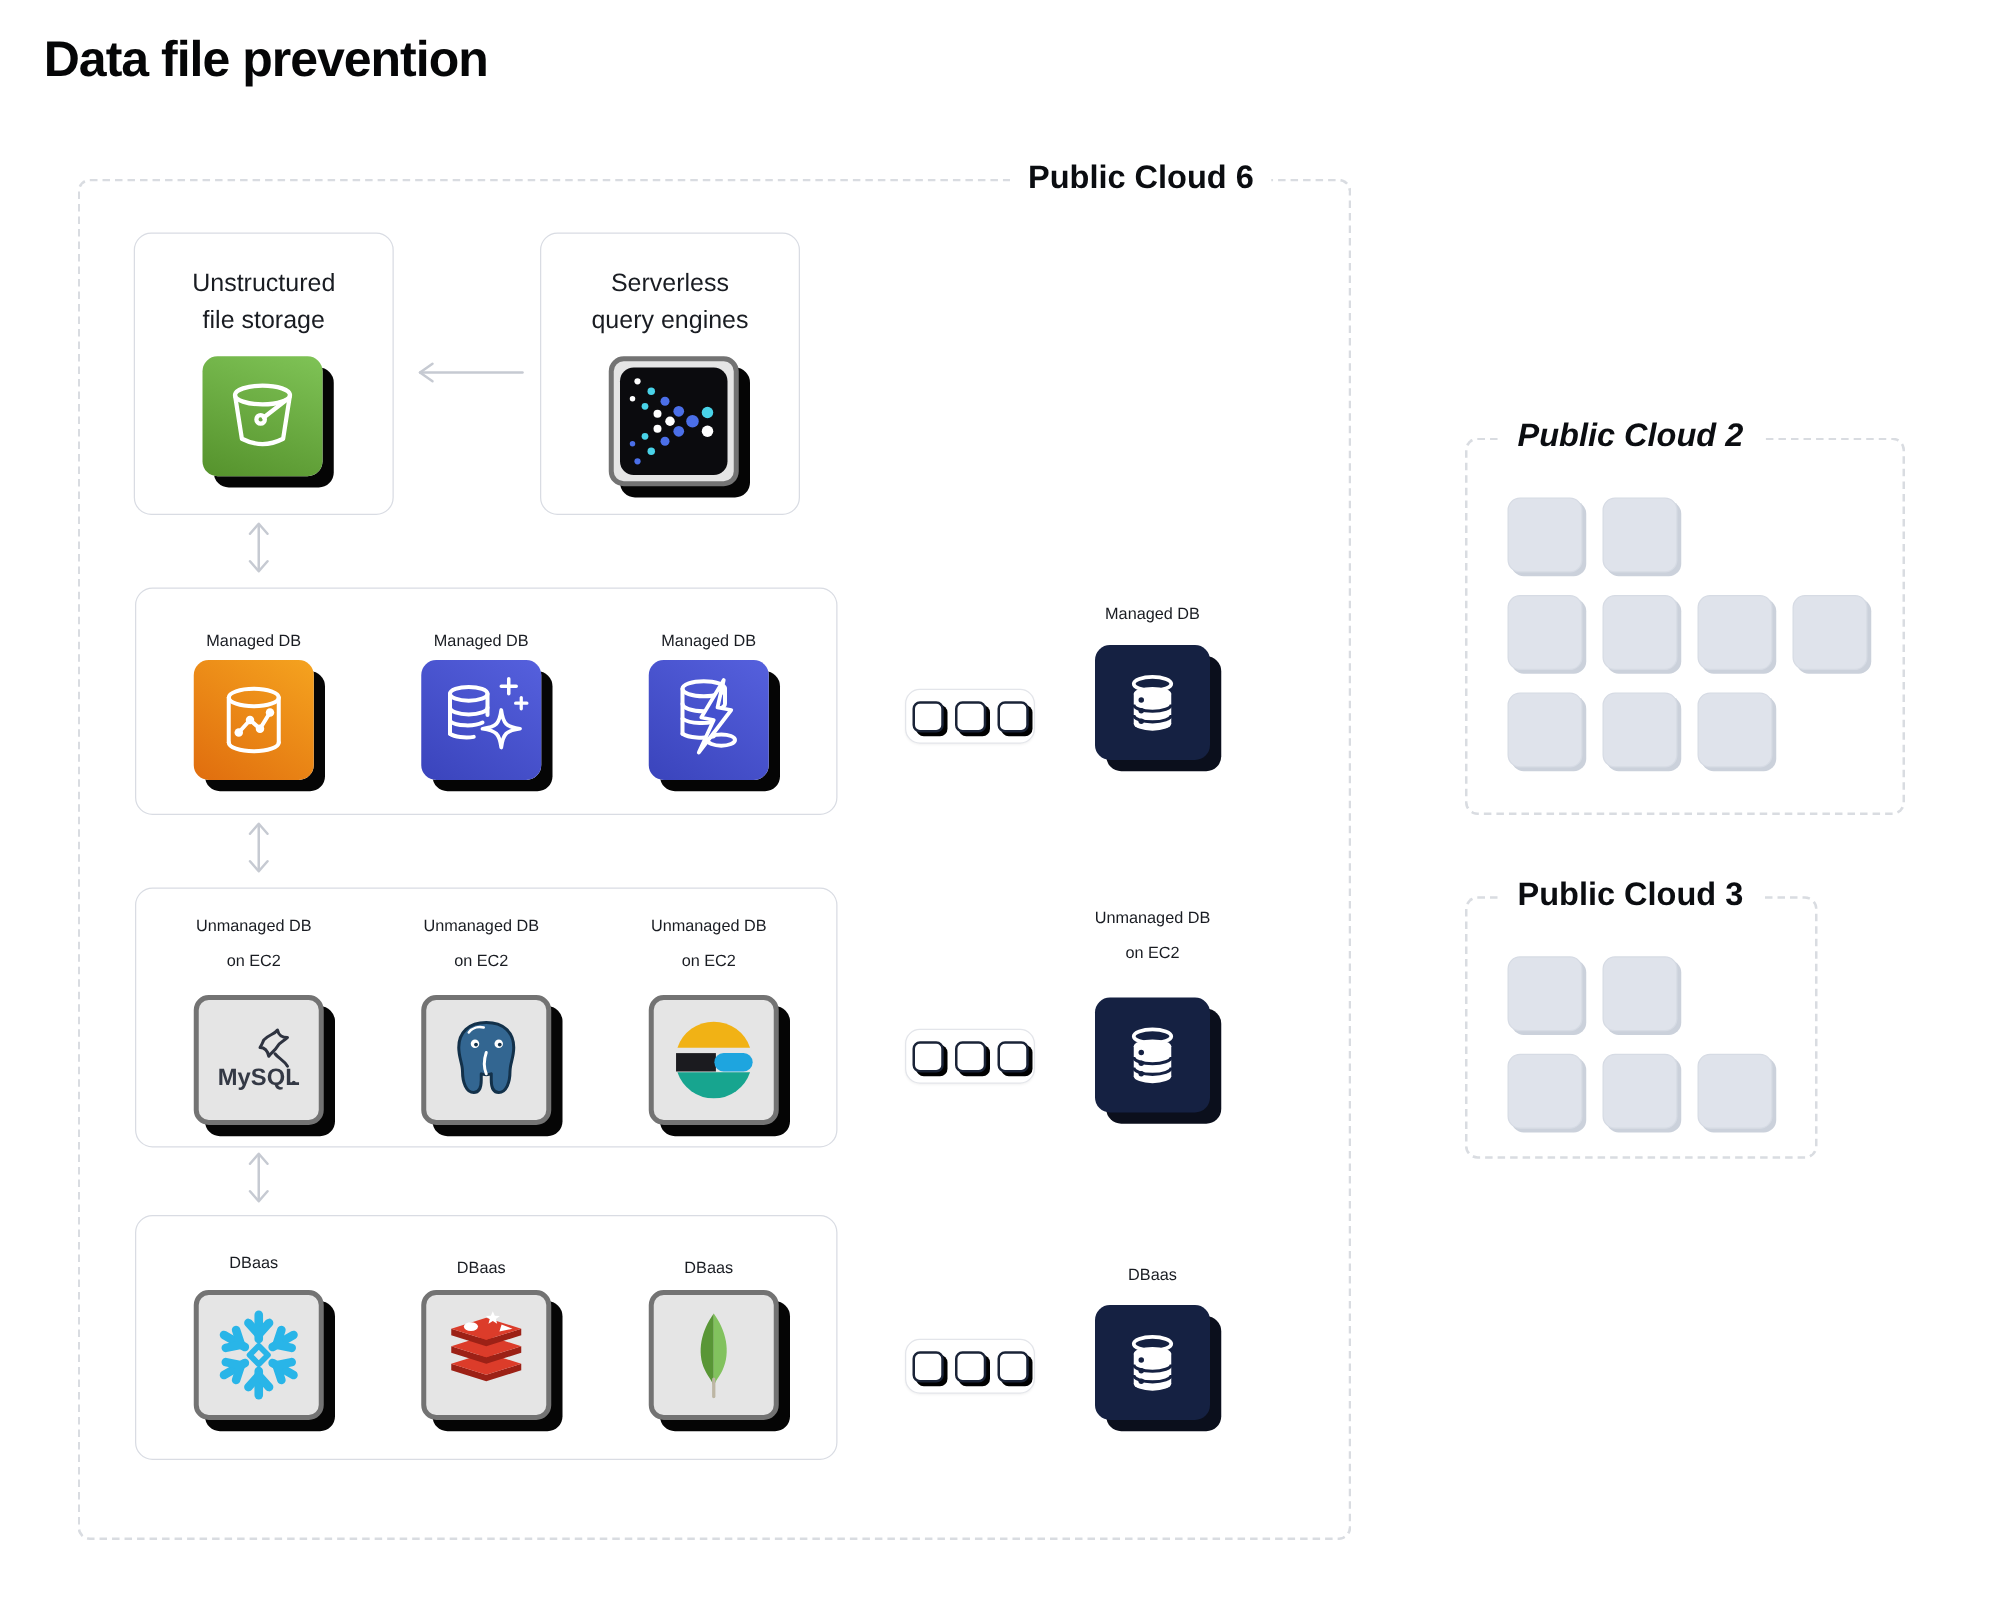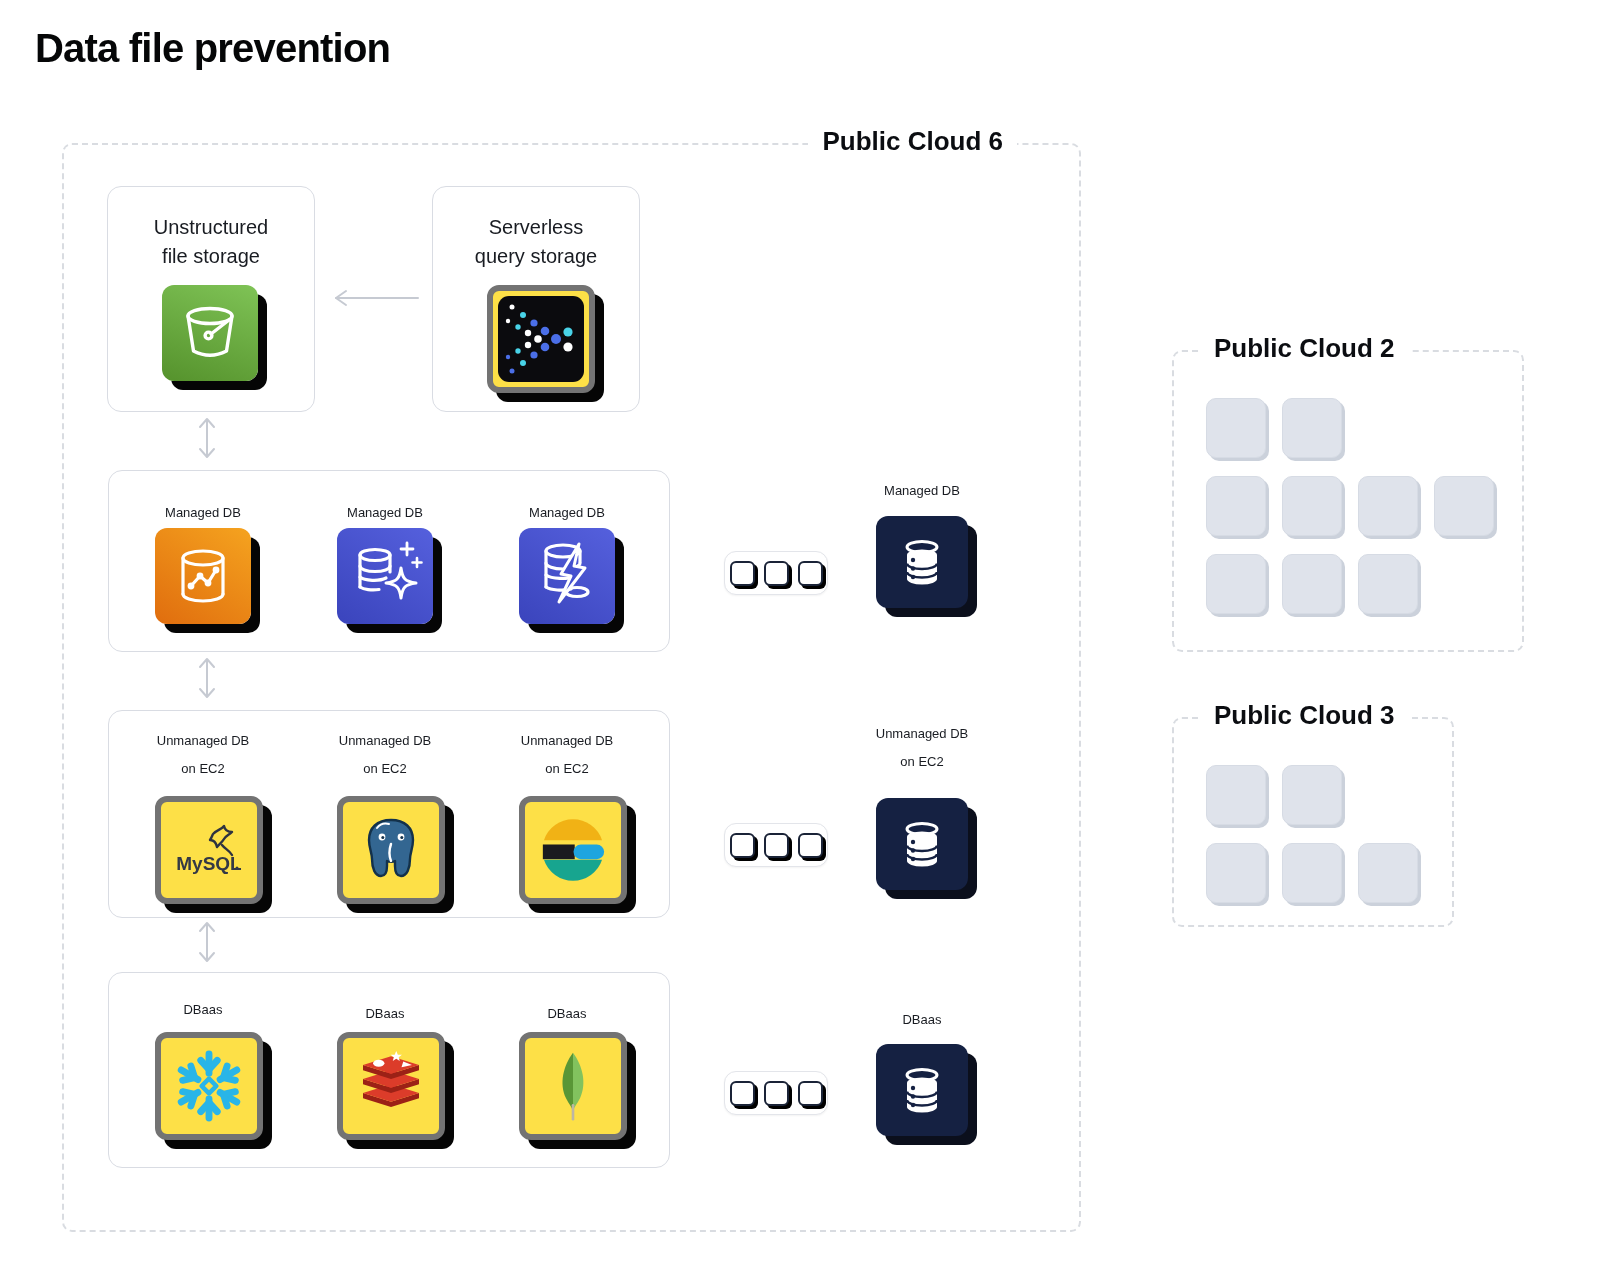--- a/index.html
+++ b/index.html
@@ -16,21 +16,21 @@
 
   
   .card{background:#fff;border:1.5px solid #d9dce3;border-radius:14px;}
   .card-text{position:absolute;left:0;right:0;top:26px;text-align:center;
              font-size:20px;line-height:29px;color:#191c22;}
   .group-label{position:absolute;text-align:center;font-size:13px;line-height:28px;color:#191c22;}
 
   
   .tile{position:absolute;width:96px;height:96px;border-radius:12px;
         box-shadow:9px 9px 0 #050505;display:flex;align-items:center;justify-content:center;}
-  .tile.white{background:#fde047;border:6px solid #737373;}
+  .tile.white{background:#e5e5e5;border:4px solid #737373;}
   .tile.navy{width:92px;height:92px;background:#152142;box-shadow:9px 9px 0 #0b0f1c;}
   .grad-green{background:linear-gradient(200deg,#7fc356 0%,#55922c 100%);}
   .grad-orange{background:linear-gradient(215deg,#f5a31f 0%,#e06d0e 100%);}
   .grad-blue{background:linear-gradient(215deg,#5560dd 0%,#3a44bc 100%);}
   .inner-dots{width:86px;height:86px;border-radius:11px;background:#0b0b0e;}
 
   
   .pill{position:absolute;width:102px;height:42px;background:#fff;border:1.5px solid #e3e5ea;
         border-radius:12px;display:flex;align-items:center;justify-content:center;gap:9px;
         box-shadow:0 1px 2px rgba(0,0,0,.05);}
@@ -63,21 +63,21 @@
     <ellipse cx="48" cy="31" rx="22" ry="7.5"></ellipse>
     <path d="M26,31 L31.5,66 Q48,74.5 64.5,66 L70,31"></path>
     <path d="M67,35 L49,49"></path>
     <circle cx="46.5" cy="50.5" r="3.4"></circle>
   </svg>
 </div>
 
 <div class="abs card" style="left:432px;top:186px;width:206px;height:224px;">
   <div class="card-text">
     <div>Serverless</div>
-    <div>query storage</div>
+    <div>query engines</div>
   </div>
 </div>
 <div class="abs tile white" style="left:487px;top:285px;">
   <div class="inner-dots">
     <svg width="86" height="86" viewBox="0 0 86 86">
       <circle cx="14" cy="11" r="2.5" fill="#fff"></circle>
         <circle cx="25" cy="19" r="3" fill="#49d3e8"></circle>
       <circle cx="36" cy="27" r="3.6" fill="#4b6fe8"></circle>
         <circle cx="47" cy="35" r="4.3" fill="#4b6fe8"></circle>
       <circle cx="58" cy="43" r="5" fill="#4b6fe8"></circle>
@@ -319,21 +319,21 @@
     <ellipse cx="26" cy="43" rx="15" ry="5.5" fill="#fff"></ellipse>
     <path d="M11,27.5 A15,5.5 0 0 0 41,27.5" fill="none" stroke="#152142" stroke-width="2.5"></path>
     <path d="M11,36 A15,5.5 0 0 0 41,36" fill="none" stroke="#152142" stroke-width="2.5"></path>
     <circle cx="17" cy="24" r="2.2" fill="#152142"></circle>
     <circle cx="17" cy="32.5" r="2.2" fill="#152142"></circle>
     <circle cx="17" cy="41" r="2.2" fill="#152142"></circle>
   </svg>
 </div>
 
 <div class="abs cloud-box" style="left:1172px;top:350px;width:348px;height:298px;">
-  <span class="cloud-label" style="left:26px;">Public Cloud 2</span>
+  <span class="cloud-label" style="left:26px;font-style:italic;">Public Cloud 2</span>
   <div class="ph-square" style="left:32px;top:46px;"></div>
   <div class="ph-square" style="left:108px;top:46px;"></div>
   <div class="ph-square" style="left:32px;top:124px;"></div>
   <div class="ph-square" style="left:108px;top:124px;"></div>
   <div class="ph-square" style="left:184px;top:124px;"></div>
   <div class="ph-square" style="left:260px;top:124px;"></div>
   <div class="ph-square" style="left:32px;top:202px;"></div>
   <div class="ph-square" style="left:108px;top:202px;"></div>
   <div class="ph-square" style="left:184px;top:202px;"></div>
 </div>

